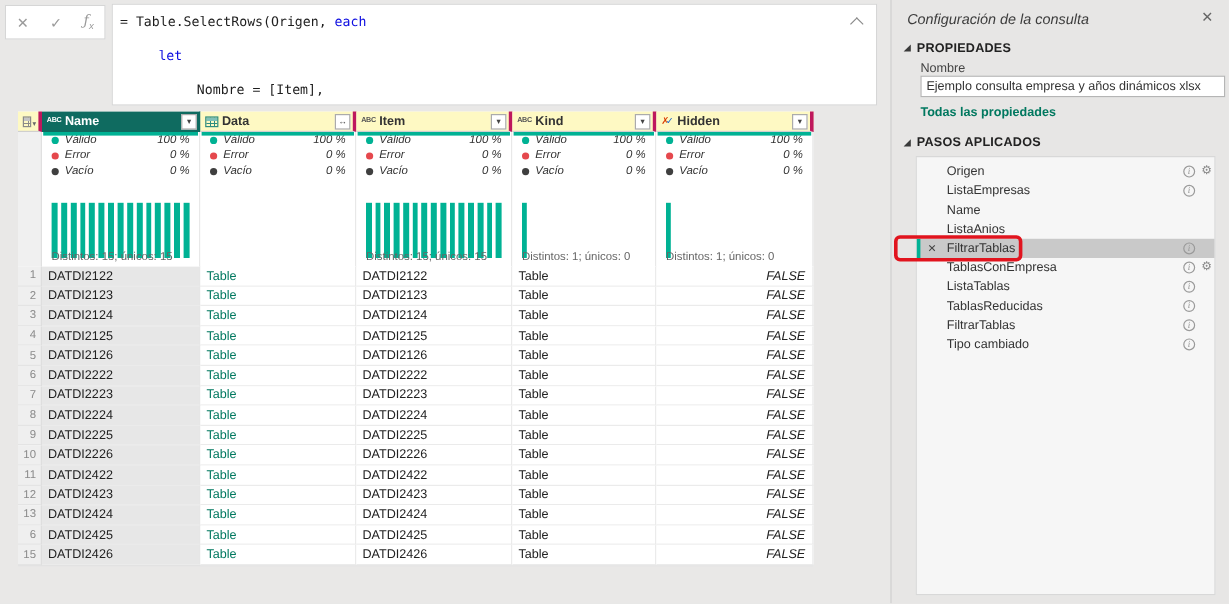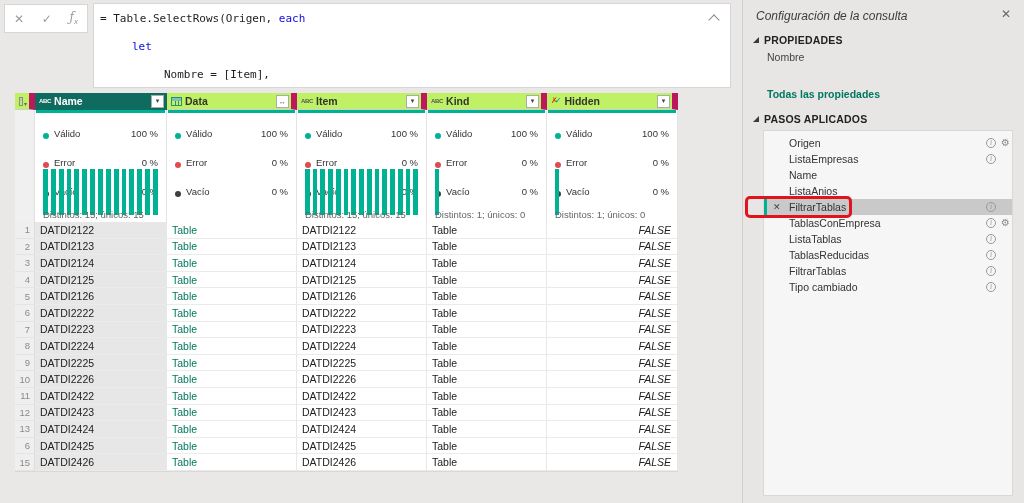--- a/index.html
+++ b/index.html
@@ -18,21 +18,21 @@
   .formula-line { position:absolute; font-family:"DejaVu Sans Mono",monospace; font-size:11px;
                   color:#1e1e1e; white-space:pre; }
   .kw { color:#0d0de0; }
   .collapse-chevron { position:absolute; right:12px; top:12px; width:8px; height:8px;
                       border-left:1.6px solid #8a8a8a; border-top:1.6px solid #8a8a8a;
                       transform:rotate(45deg); }
 
   
   .grid { position:absolute; left:15px; top:93px; width:663px; background:#fff; border-bottom:1px solid #d8d8d8; }
   .g-header { display:flex; height:17px; }
-  .g-cell-h { background:#bef264; border-right:6px solid #be185d; border-bottom:1px solid #cfcfcf;
+  .g-cell-h { background:#fef9c3; border-right:3px solid #be185d; border-bottom:1px solid #cfcfcf;
               display:flex; align-items:center; padding:0 2px 0 4px; position:relative; }
   .g-cell-h.sel { background:#0f6b60; border-right:1px solid #0f6b60; border-bottom:1px solid #0f6b60; }
   .g-cell-h.sel .hdr-label { color:#fff; }
   .g-cell-h.sel .abc { color:#fff; }
   .hdr-label { font-size:10.5px; font-weight:bold; color:#333; margin-left:3px; flex:1;
                overflow:hidden; white-space:nowrap; }
   .abc { font-size:6px; font-weight:bold; color:#555; letter-spacing:-0.3px; }
   .tbl-ico { width:11px; height:9px; border:1px solid #2e8c7f;
              background:
                linear-gradient(#7fc0b8 0 2.5px, transparent 2.5px),
@@ -47,21 +47,21 @@
   .logic-ico .lx { color:#d83b01; font-weight:bold; }
   .logic-ico .lc { color:#1a66c9; font-weight:bold; margin-left:-3px; }
   .dd-btn { width:13px; height:13px; background:#fff; border:1px solid #ababab; color:#444;
             font-size:7px; display:flex; align-items:center; justify-content:center; flex:none; }
   .corner-dd { font-size:6px; color:#666; margin-left:1px; align-self:flex-end; padding-bottom:2px; }
 
   .g-quality { display:flex; height:112px; }
   .q-cell { background:#fff; border-right:1px solid #e3e3e3; position:relative; padding:0 8px; }
   .q-corner { background:#f0f0f0; border-right:1px solid #e0e0e0; }
   .q-topbar { position:absolute; top:0; left:1px; right:1px; height:3px; }
-  .q-line { display:flex; align-items:flex-end; height:13px; margin-top:16px; }
+  .q-line { display:flex; align-items:center; height:13px; margin-top:0px;font-style:italic; }
   .q-line:first-of-type { margin-top:7px; }
   .q-dot { width:6px; height:6px; border-radius:50%; flex:none; }
   .q-label { font-size:9.5px; color:#333; margin-left:5px; flex:1; }
   .q-val { font-size:9.5px; color:#333; }
   .q-hist { position:absolute; left:8px; right:8px; top:59px; height:46px; display:flex; gap:3px; }
   .q-bar { flex:1; }
   .q-bar.single { flex:none; width:4px; }
   .q-distinct { position:absolute; left:8px; bottom:2px; font-size:9.5px; color:#666; white-space:nowrap; }
 
   .g-row { display:flex; height:16.6px; }
@@ -417,20 +417,21 @@
 
   <div class="panel">
     <div class="panel-title">Configuración de la consulta</div>
     <span class="close-x">✕</span>
 
     <div class="section-h" style="top:34px;">
       <span class="tri"></span>
       <span class="section-label">PROPIEDADES</span>
     </div>
     <div class="lbl-nombre">Nombre</div>
+    <input class="name-input" type="text" value="Ejemplo consulta empresa y años dinámicos xlsx" style="">
     <div class="props-link">Todas las propiedades</div>
 
     <div class="section-h" style="top:113px;">
       <span class="tri"></span>
       <span class="section-label">PASOS APLICADOS</span>
     </div>
     <div class="steps-box" id="steps-box">
         <div style="height: 4px;"></div>
         <div class="step">
           <span class="step-label">Origen</span>

